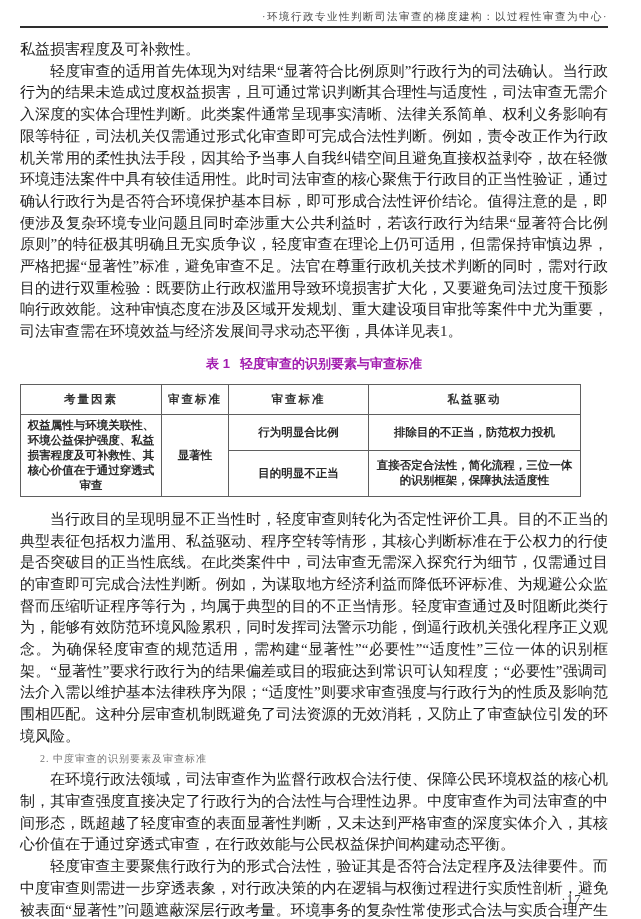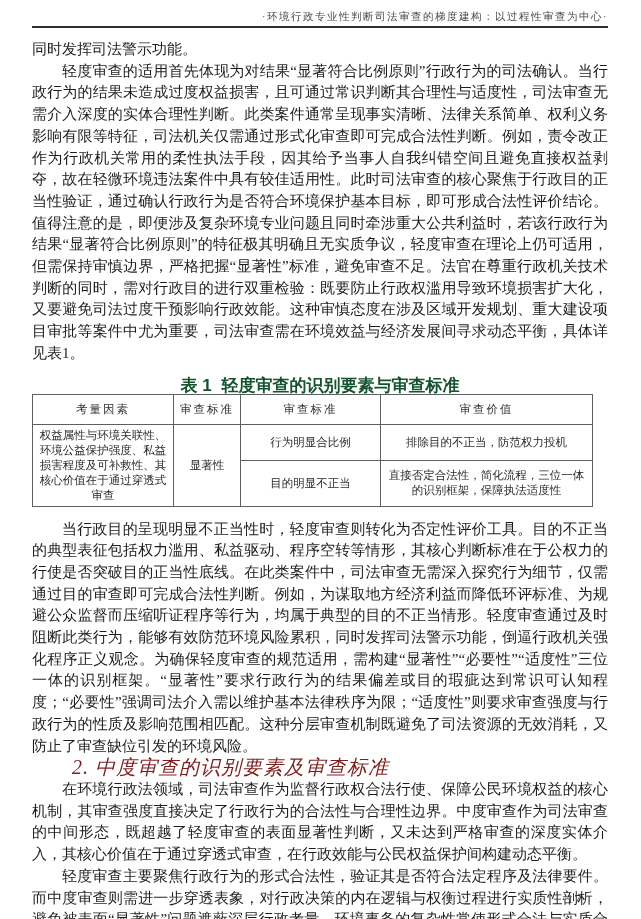--- a/index.html
+++ b/index.html
@@ -1,21 +1,21 @@
 <!DOCTYPE html>
 <html><head>
 <meta charset="utf-8">
 <style>
   html,body{margin:0;padding:0;background:#e9e9e9;}
   .page{
     position:relative;
     width:641px;height:919px;
     background:#ffffff;
     box-sizing:border-box;
-    padding:10px 33px 0 32px;
+    padding:10px 33px 0 20px;
     font-family:"Liberation Serif","DejaVu Serif",serif;
     color:#1e1e1e;
     overflow:hidden;
   }
   .running-head{
     text-align:right;
     font-size:10.5px;
     color:#4a4a4a;
     letter-spacing:1.5px;
     line-height:14px;
@@ -32,93 +32,92 @@
     line-height:21.7px;
     text-align:justify;
     color:#1d1d1d;
   }
   .body-text p{margin:0;text-indent:2em;}
   .body-text p.cont{text-indent:0;}
   .table-caption{
     text-align:center;
     font-family:"Liberation Sans","DejaVu Sans",sans-serif;
     font-weight:bold;
-    font-size:17px;
+    font-size:13px;
     line-height:17px;
-    margin:12px 0 0 0;
-    color:#14532d;
+    margin:12px 0 12px 0;
+    color:#a21caf;
   }
   .table-caption .cap-label{margin-right:10px;}
   table.t1{
     border-collapse:collapse;
     width:560px;
     table-layout:fixed;
     font-size:11.5px;
     line-height:15px;
     text-align:center;
     color:#2b2b2b;
     margin:0 0 12px 0;
   }
   table.t1 th, table.t1 td{
     border:1px solid #5f5f5f;
     padding:3px 6px;
-    font-weight:normal;
+    font-weight:bold;
     vertical-align:middle;
   }
   table.t1 th{height:23px;letter-spacing:2px;color:#333;}
   table.t1 td.row-std{height:22px;}
   table.t1 td.row-tall{height:30px;}
   .section-heading{
-    font-style:italic;
-    font-size:20px;
+    font-size:10px;
     letter-spacing:1px;
     text-indent:2em;
     margin:0;
-    color:#7f1d1d;
+    color:#737373;
   }
   .page-number{
     position:absolute;
     right:54px;
     bottom:12px;
     font-size:13px;
     letter-spacing:1px;
     color:#333;
   }
 </style>
 </head>
 <body>
 
 <div class="page">
 
   <div class="running-head">·环境行政专业性判断司法审查的梯度建构：以过程性审查为中心·</div>
   <hr class="head-rule">
 
   <div class="body-text">
 
-    <p class="cont">同时发挥司法警示功能。</p>
+    <p class="cont">私益损害程度及可补救性。</p>
 
     <p>轻度审查的适用首先体现为对结果“显著符合比例原则”行政行为的司法确认。当行政行为的结果未造成过度权益损害，且可通过常识判断其合理性与适度性，司法审查无需介入深度的实体合理性判断。此类案件通常呈现事实清晰、法律关系简单、权利义务影响有限等特征，司法机关仅需通过形式化审查即可完成合法性判断。例如，责令改正作为行政机关常用的柔性执法手段，因其给予当事人自我纠错空间且避免直接权益剥夺，故在轻微环境违法案件中具有较佳适用性。此时司法审查的核心聚焦于行政目的正当性验证，通过确认行政行为是否符合环境保护基本目标，即可形成合法性评价结论。值得注意的是，即便涉及复杂环境专业问题且同时牵涉重大公共利益时，若该行政行为结果“显著符合比例原则”的特征极其明确且无实质争议，轻度审查在理论上仍可适用，但需保持审慎边界，严格把握“显著性”标准，避免审查不足。法官在尊重行政机关技术判断的同时，需对行政目的进行双重检验：既要防止行政权滥用导致环境损害扩大化，又要避免司法过度干预影响行政效能。这种审慎态度在涉及区域开发规划、重大建设项目审批等案件中尤为重要，司法审查需在环境效益与经济发展间寻求动态平衡，具体详见表1。</p>
 
     <div class="table-caption">
       <span class="cap-label">表 1</span><span>轻度审查的识别要素与审查标准</span>
     </div>
 
     <table class="t1">
       <colgroup>
         <col style="width:141px">
         <col style="width:67px">
         <col style="width:140px">
         <col style="width:212px">
       </colgroup>
       <thead>
         <tr>
           <th>考量因素</th>
           <th>审查标准</th>
           <th>审查标准</th>
-          <th>审查价值</th>
+          <th>私益驱动</th>
         </tr>
       </thead>
       <tbody>
         <tr>
           <td rowspan="2">权益属性与环境关联性、环境公益保护强度、私益损害程度及可补救性、其核心价值在于通过穿透式审查</td>
           <td rowspan="2">显著性</td>
           <td class="row-std">行为明显合比例</td>
           <td class="row-std">排除目的不正当，防范权力投机</td>
         </tr>
         <tr>

